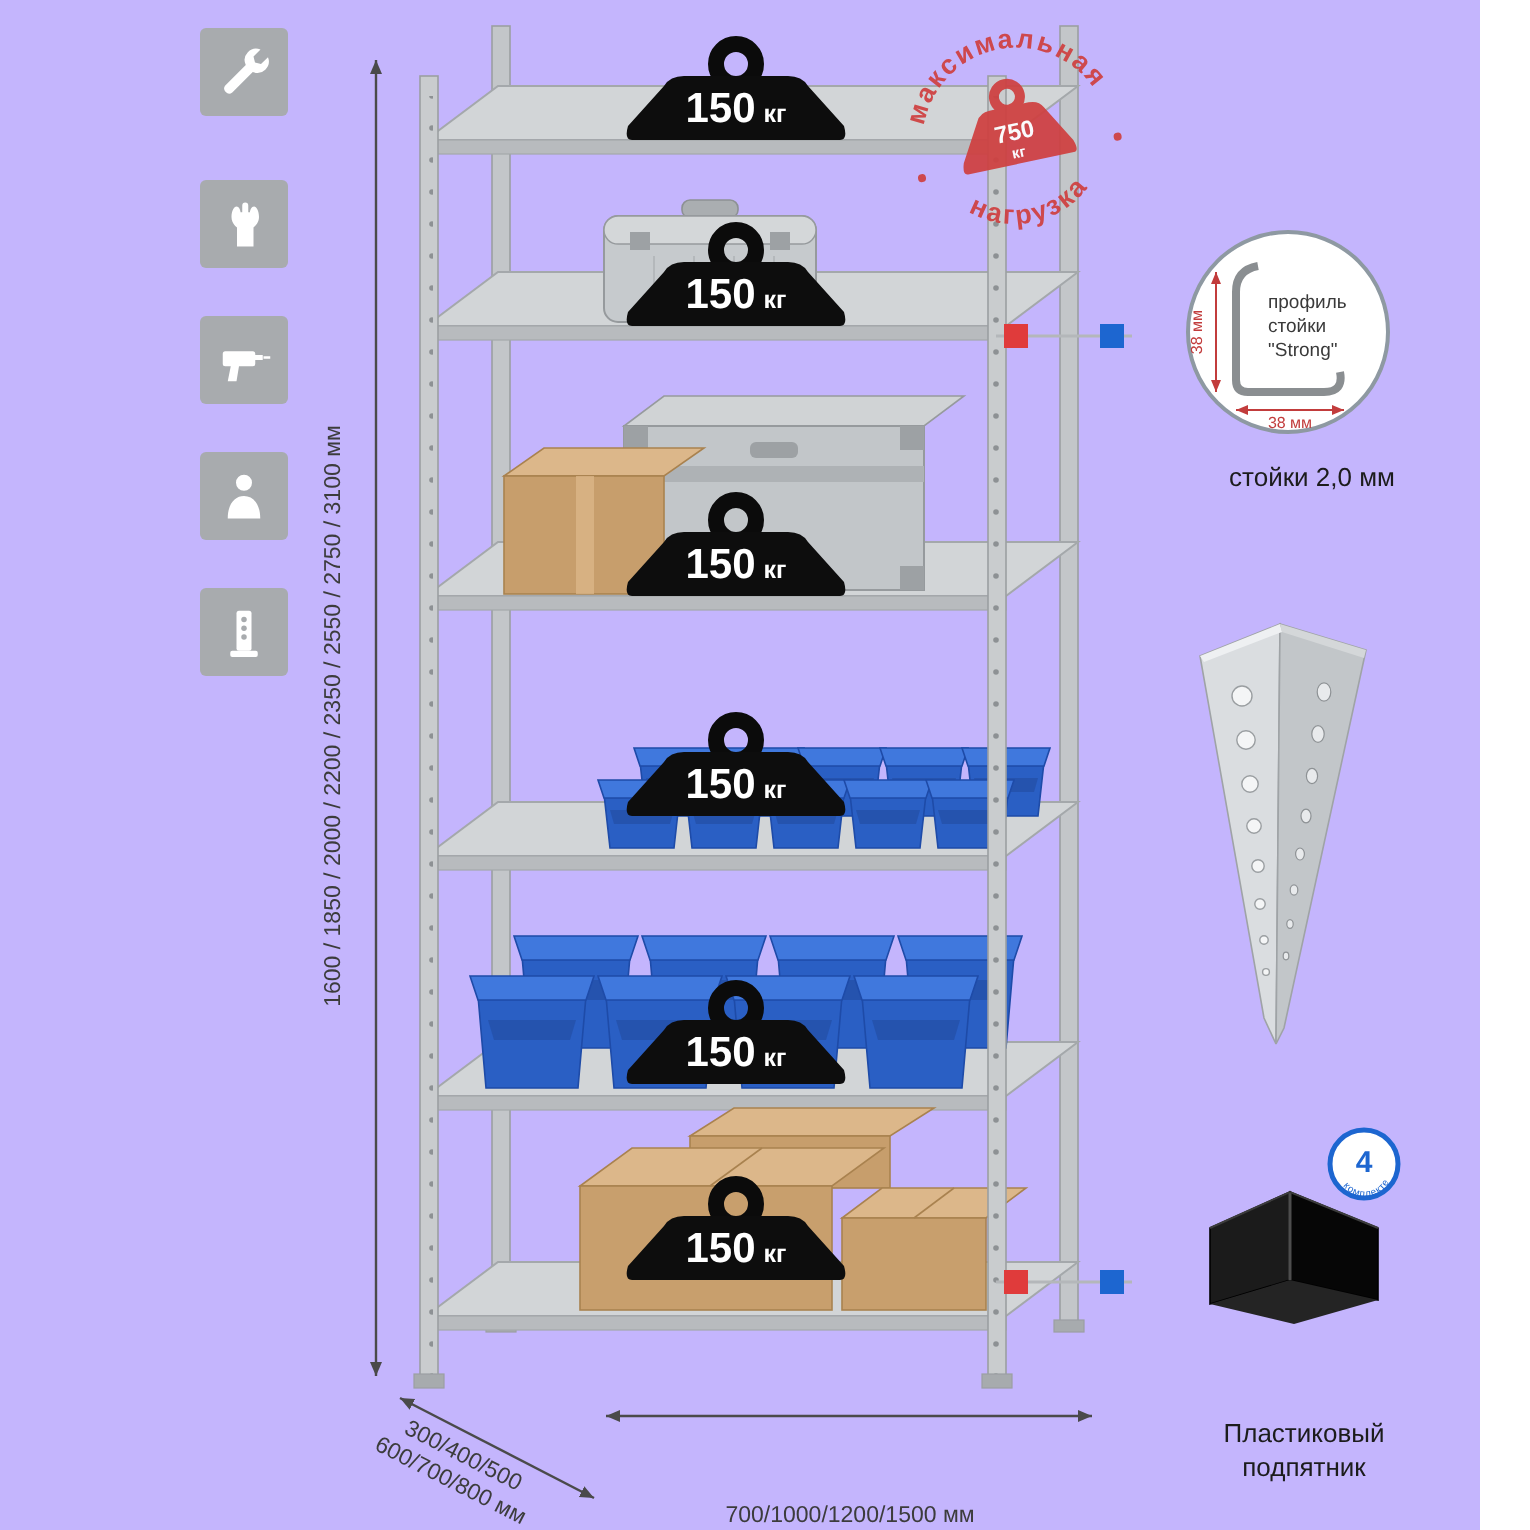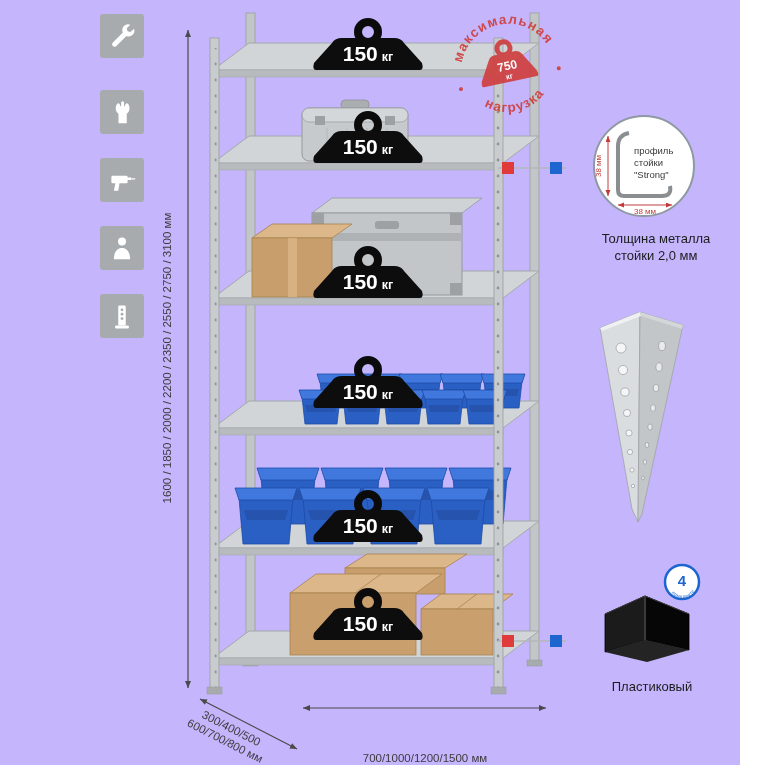--- a/index.html
+++ b/index.html
@@ -243,21 +243,20 @@
     <line x1="20" y1="24" x2="20" y2="84" stroke="#c23c3c" stroke-width="1" marker-start="url(#arrR)" marker-end="url(#arrR)"></line>
     <line x1="30" y1="93" x2="84" y2="93" stroke="#c23c3c" stroke-width="1" marker-start="url(#arrR)" marker-end="url(#arrR)"></line>
     <text transform="translate(13,54) rotate(-90)" text-anchor="middle" font-size="8" fill="#c23c3c">38 мм</text>
     <text x="57" y="102" text-anchor="middle" font-size="8" fill="#c23c3c">38 мм</text>
     <text x="46" y="42" font-size="9.5" fill="#3a3a3a">профиль</text>
     <text x="46" y="54" font-size="9.5" fill="#3a3a3a">стойки</text>
     <text x="46" y="66" font-size="9.5" fill="#3a3a3a">"Strong"</text>
   </svg>
 
   <div class="caption" style="left:570px;top:230px;width:172px">
-    <div>Толщина металла</div>
     <div>стойки 2,0 мм</div>
   </div>
 
   <svg class="abs" style="left:575px;top:302px" width="140" height="240" viewBox="0 0 140 240">
     <polygon points="25,26 65,10 63,220 57,207" fill="#dadde0" stroke="#9fa3a6" stroke-width="0.8"></polygon>
     <polygon points="65,10 108,23 67,212 63,220" fill="#c2c6c9" stroke="#9fa3a6" stroke-width="0.8"></polygon>
     <polygon points="25,26 65,10 66,14 27,29" fill="#eef0f2"></polygon>
     <polygon points="65,10 108,23 107,27 66,14" fill="#d4d7d9"></polygon>
     <circle cx="46" cy="46" r="5" fill="#f4f5f6" stroke="#9a9ea1" stroke-width="0.7"></circle>
     <circle cx="48" cy="68" r="4.6" fill="#f4f5f6" stroke="#9a9ea1" stroke-width="0.7"></circle>
@@ -286,22 +285,23 @@
     <g>
       <circle cx="97" cy="30" r="17" fill="#fff" stroke="#1d66d0" stroke-width="2.5"></circle>
       <text x="97" y="34" text-anchor="middle" font-size="15" font-weight="bold" fill="#1d66d0">4</text>
       <path id="kitArc" d="M 85,38 A 13.5 13.5 0 0 0 109,40" fill="none"></path>
       <text font-size="5" fill="#1d66d0" letter-spacing="0.4">
         <textPath href="#kitArc" startOffset="50%" text-anchor="middle">в комплекте</textPath>
       </text>
     </g>
   </svg>
 
-  <div class="caption" style="left:567px;top:678px;width:170px">
+  <div class="caption" style="left:567px;top:708px;width:170px">
     <div>Пластиковый</div>
+    <div>подпятник</div>
   </div>
 
   <div class="dimtext center-origin" style="left:167px;top:358px;transform:translate(-50%,-50%) rotate(-90deg);">1600 / 1850 / 2000 / 2200 / 2350 / 2550 / 2750 / 3100 мм</div>
 
   <div class="dimtext center-origin" style="left:228px;top:735px;transform:translate(-50%,-50%) rotate(27deg);text-align:center;line-height:13.5px;">
     <div>300/400/500</div>
     <div>600/700/800 мм</div>
   </div>
 
   <div class="dimtext" style="left:425px;top:726px;transform:translate(-50%,-50%);margin-top:32px;">700/1000/1200/1500 мм</div>

